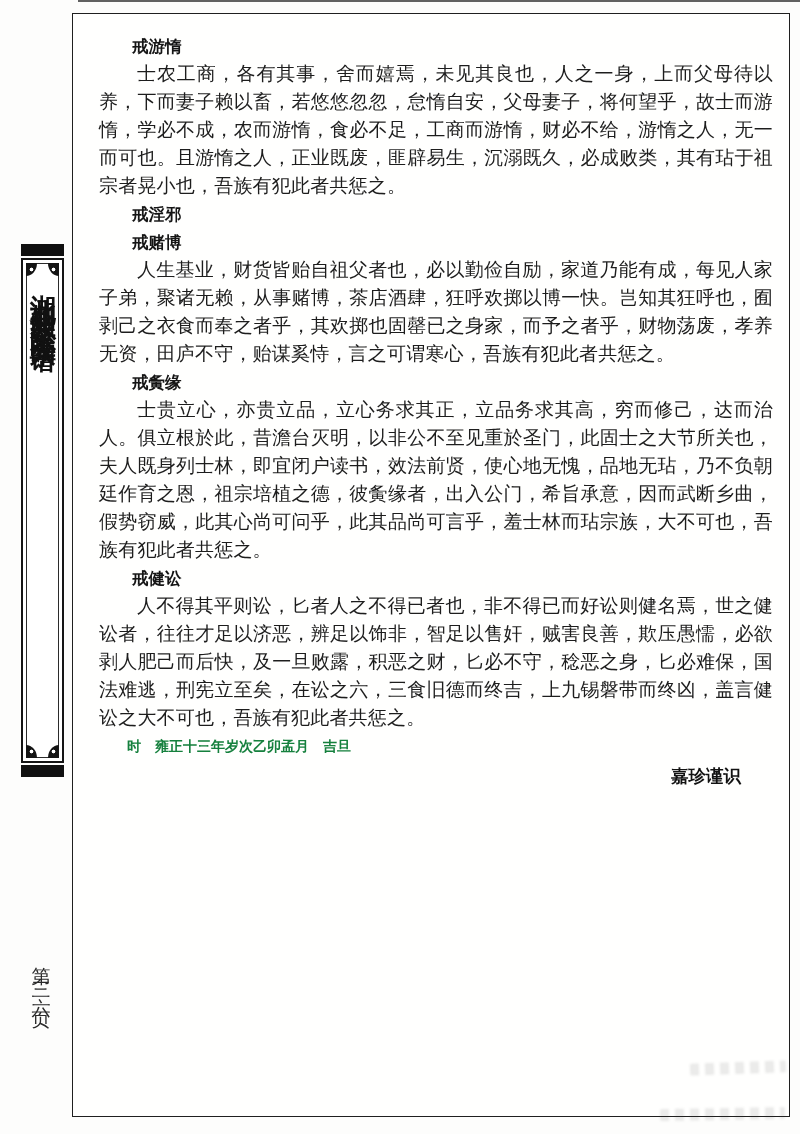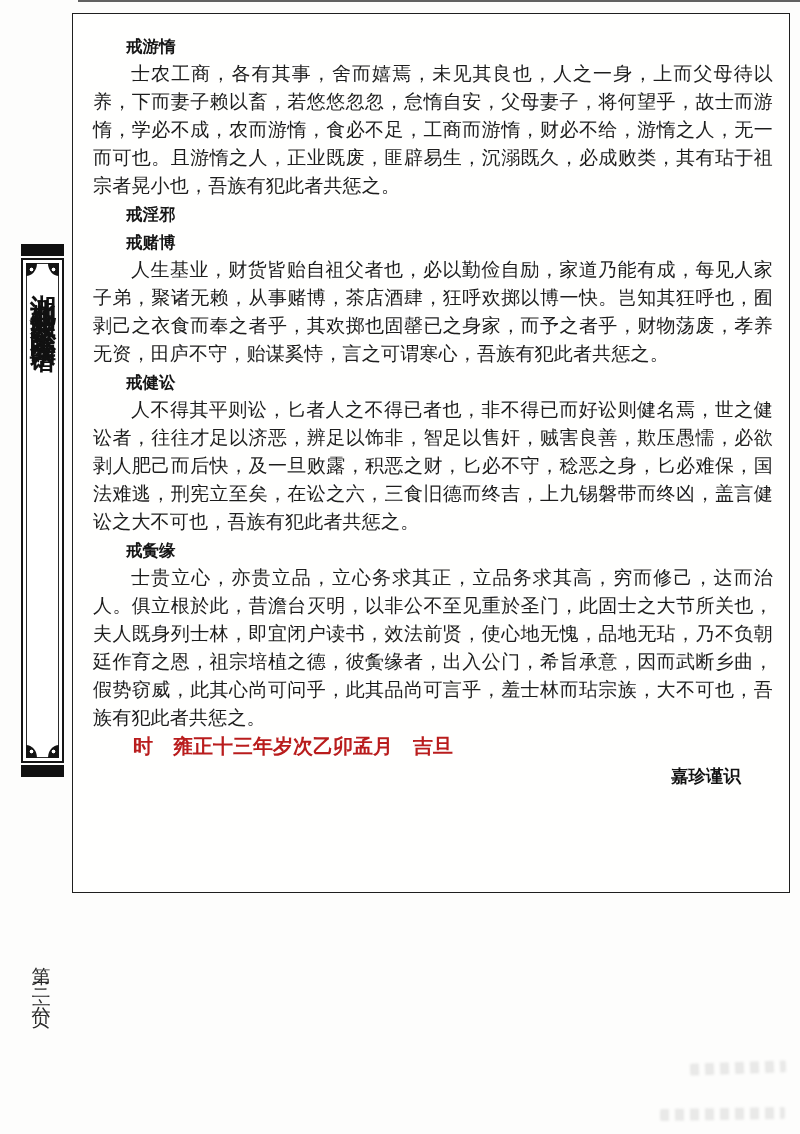--- a/index.html
+++ b/index.html
@@ -11,24 +11,24 @@
     color: #1d1d1d;
     overflow: hidden;
   }
   .scan-edge-top {
     position: absolute; top: 0; left: 78px; right: 0; height: 2px;
     background: #3a3a3a; opacity: .8;
   }
   
   .content-frame {
     position: absolute; left: 72px; top: 13px;
-    width: 718px; height: 880px;
+    width: 718px; height: 1104px;
     border: 1.5px solid #1f1f1f;
     box-sizing: border-box;
-    padding: 18px 16px 0 20px;
+    padding: 18px 16px 0 26px;
     background: #fffffe;
   }
   .section { margin: 0; }
   .section-title {
     margin: 0;
     font-family: "Liberation Sans", "DejaVu Sans", sans-serif;
     font-weight: 700;
     font-size: 16.5px;
     line-height: 28px;
     text-indent: 2em;
@@ -39,24 +39,24 @@
     font-size: 19px;
     line-height: 28px;
     text-indent: 2em;
     text-align: justify;
     letter-spacing: .2px;
   }
   .date-line {
     margin: 0;
     font-family: "Liberation Sans", "DejaVu Sans", sans-serif;
     font-weight: 600;
-    font-size: 20px;
+    font-size: 14px;
     line-height: 28px;
     text-indent: 2em;
-    color: #b91c1c;
+    color: #15803d;
   }
   .signature {
     margin: 2px 0 0;
     text-align: right;
     padding-right: 32px;
     font-family: "Liberation Sans", "DejaVu Sans", sans-serif;
     font-weight: 700;
     font-size: 17.5px;
     line-height: 28px;
     color: #121212;
@@ -149,27 +149,27 @@
   <section class="section">
     <h3 class="section-title">戒淫邪</h3>
   </section>
 
   <section class="section">
     <h3 class="section-title">戒赌博</h3>
     <p class="section-body">人生基业，财货皆贻自祖父者也，必以勤俭自励，家道乃能有成，每见人家子弟，聚诸无赖，从事赌博，茶店酒肆，狂呼欢掷以博一快。岂知其狂呼也，囿剥己之衣食而奉之者乎，其欢掷也固罄已之身家，而予之者乎，财物荡废，孝养无资，田庐不守，贻谋奚恃，言之可谓寒心，吾族有犯此者共惩之。</p>
   </section>
 
   <section class="section">
-    <h3 class="section-title">戒健讼</h3>
-    <p class="section-body">人不得其平则讼，匕者人之不得已者也，非不得已而好讼则健名焉，世之健讼者，往往才足以济恶，辨足以饰非，智足以售奸，贼害良善，欺压愚懦，必欲剥人肥己而后快，及一旦败露，积恶之财，匕必不守，稔恶之身，匕必难保，国法难逃，刑宪立至矣，在讼之六，三食旧德而终吉，上九锡磐带而终凶，盖言健讼之大不可也，吾族有犯此者共惩之。</p>
+    <h3 class="section-title">戒夤缘</h3>
+    <p class="section-body">士贵立心，亦贵立品，立心务求其正，立品务求其高，穷而修己，达而治人。俱立根於此，昔澹台灭明，以非公不至见重於圣门，此固士之大节所关也，夫人既身列士林，即宜闭户读书，效法前贤，使心地无愧，品地无玷，乃不负朝廷作育之恩，祖宗培植之德，彼夤缘者，出入公门，希旨承意，因而武断乡曲，假势窃威，此其心尚可问乎，此其品尚可言乎，羞士林而玷宗族，大不可也，吾族有犯此者共惩之。</p>
   </section>
 
   <section class="section">
-    <h3 class="section-title">戒夤缘</h3>
-    <p class="section-body">士贵立心，亦贵立品，立心务求其正，立品务求其高，穷而修己，达而治人。俱立根於此，昔澹台灭明，以非公不至见重於圣门，此固士之大节所关也，夫人既身列士林，即宜闭户读书，效法前贤，使心地无愧，品地无玷，乃不负朝廷作育之恩，祖宗培植之德，彼夤缘者，出入公门，希旨承意，因而武断乡曲，假势窃威，此其心尚可问乎，此其品尚可言乎，羞士林而玷宗族，大不可也，吾族有犯此者共惩之。</p>
+    <h3 class="section-title">戒健讼</h3>
+    <p class="section-body">人不得其平则讼，匕者人之不得已者也，非不得已而好讼则健名焉，世之健讼者，往往才足以济恶，辨足以饰非，智足以售奸，贼害良善，欺压愚懦，必欲剥人肥己而后快，及一旦败露，积恶之财，匕必不守，稔恶之身，匕必难保，国法难逃，刑宪立至矣，在讼之六，三食旧德而终吉，上九锡磐带而终凶，盖言健讼之大不可也，吾族有犯此者共惩之。</p>
   </section>
 
 
   <section class="section">
   </section>
 </div>
   <p class="date-line">时　雍正十三年岁次乙卯孟月　吉旦</p>
   <p class="signature">嘉珍谨识</p>
 </div>
 

